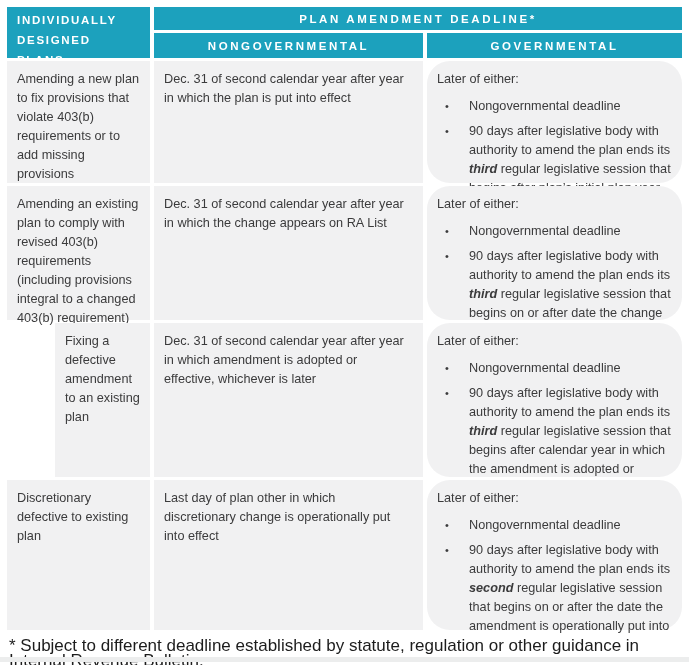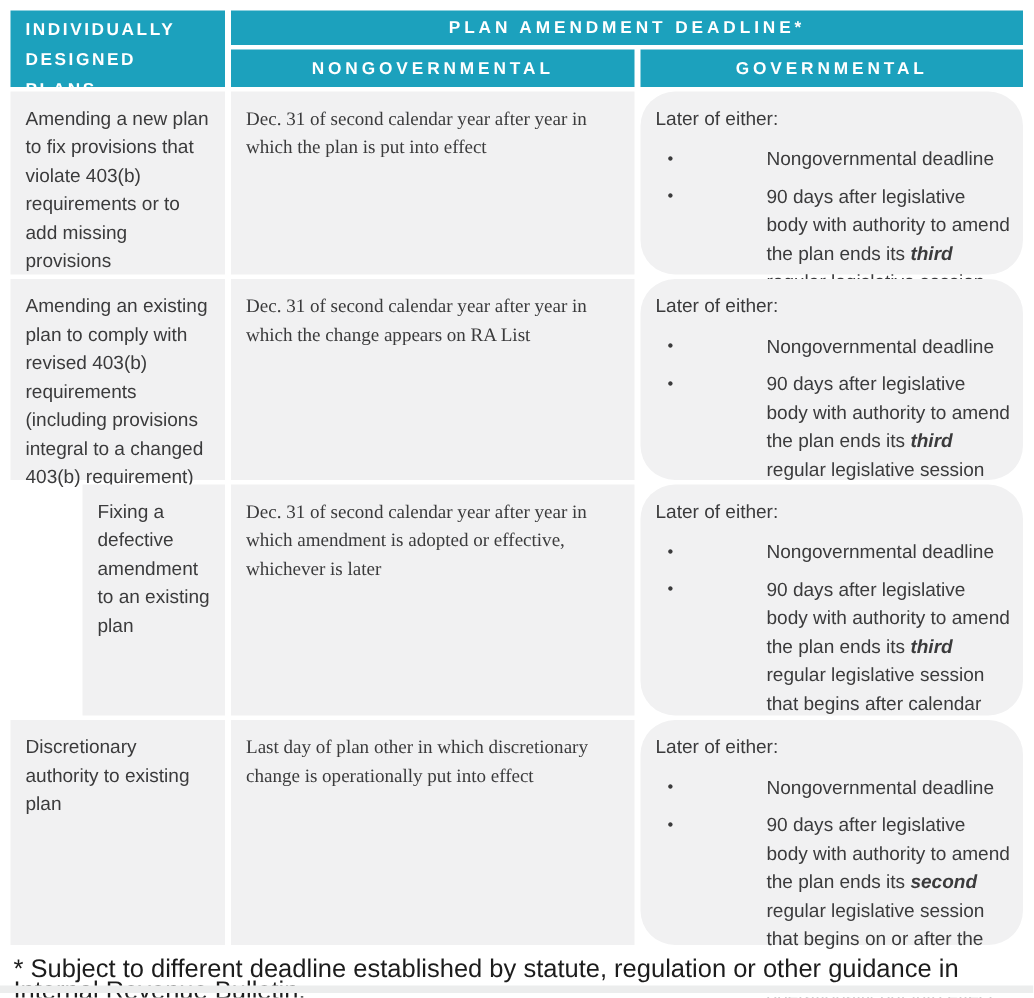--- a/index.html
+++ b/index.html
@@ -35,26 +35,26 @@
   }
   .deadline{grid-column:2 / 4;grid-row:1;}
   .sub-nongov{grid-column:2;grid-row:2;}
   .sub-gov{grid-column:3;grid-row:2;}
   .body-cell{
     background:var(--cell-bg);color:var(--body-text);
     font-size:12.7px;line-height:19px;
     padding:9px 8px 8px 10px;
   }
   .plan-cell{grid-column:1;}
-  .nongov-cell{grid-column:2;padding-right:14px;font-family:Liberation Serif, serif;}
+  .nongov-cell{grid-column:2;padding-right:14px;}
   .gov-cell{grid-column:3;border-radius:23px;}
   .gov-intro{margin-bottom:8px;}
   .bullet{display:flex;margin:0 0 6px 8px;}
   .bullet .marker{width:24px;flex:0 0 24px;font-size:11px;line-height:19px;}
-  .bullet .btext{flex:1;margin-left:42px;}
+  .bullet .btext{flex:1;}
   .em-word{font-weight:bold;font-style:italic;}
   .footnote{
     position:absolute;left:7px;top:636px;width:675px;
     font-size:17px;color:#1C1C1C;line-height:15px;
     padding:2px 0 0 2px;background:#FFFFFF;
   }
   .bottom-bar{
     position:absolute;left:0;bottom:3px;width:689px;height:5px;
     background:#ECEDED;
   }
@@ -104,21 +104,21 @@
     <div class="bullet">
       <span class="marker">•</span>
       <span class="btext"><span>Nongovernmental deadline</span><span class="em-word"></span><span></span></span>
     </div>
     <div class="bullet">
       <span class="marker">•</span>
       <span class="btext"><span>90 days after legislative body with authority to amend the plan ends its </span><span class="em-word">third</span><span> regular legislative session that begins after calendar year in which the amendment is adopted or effective, whichever is later</span></span>
     </div>
   </div>
 
-  <div class="cell body-cell plan-cell" style="grid-row: 6;">Discretionary authority to existing plan</div>
+  <div class="cell body-cell plan-cell" style="grid-row: 6;">Discretionary defective to existing plan</div>
   <div class="cell body-cell nongov-cell" style="grid-row: 6;">Last day of plan other in which discretionary change is operationally put into effect</div>
   <div class="cell body-cell gov-cell" style="grid-row: 6;">
     <div class="gov-intro">Later of either:</div>
     <div class="bullet">
       <span class="marker">•</span>
       <span class="btext"><span>Nongovernmental deadline</span><span class="em-word"></span><span></span></span>
     </div>
     <div class="bullet">
       <span class="marker">•</span>
       <span class="btext"><span>90 days after legislative body with authority to amend the plan ends its </span><span class="em-word">second</span><span> regular legislative session that begins on or after the date the amendment is operationally put into effect</span></span>

